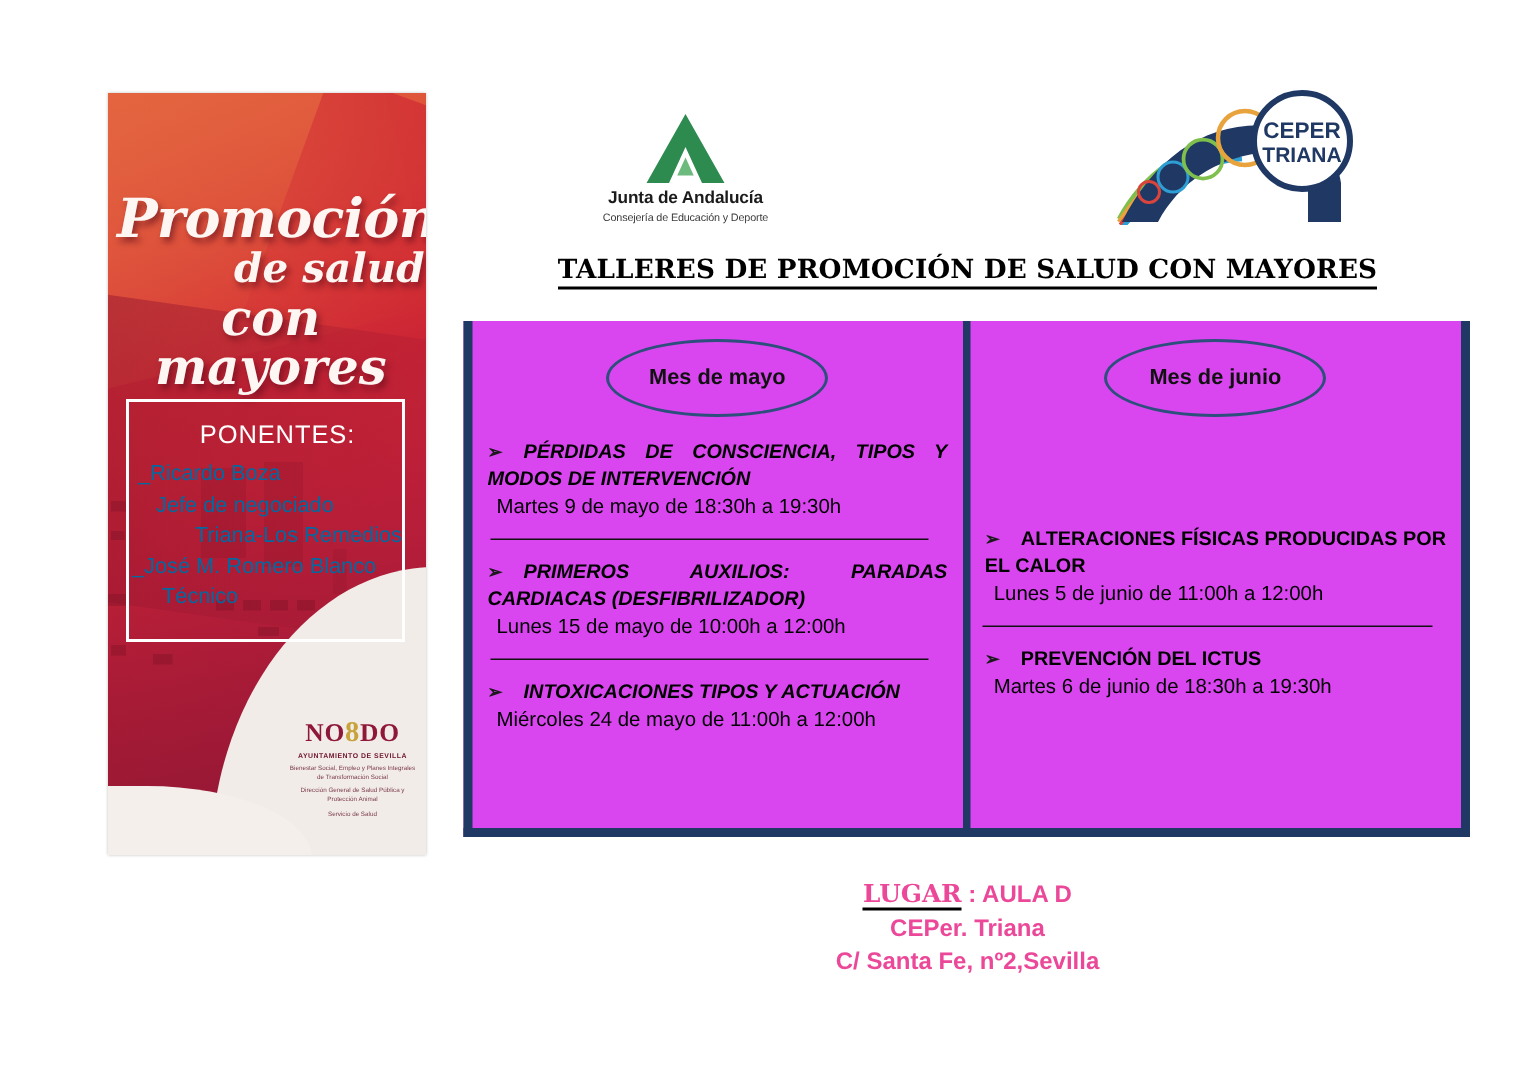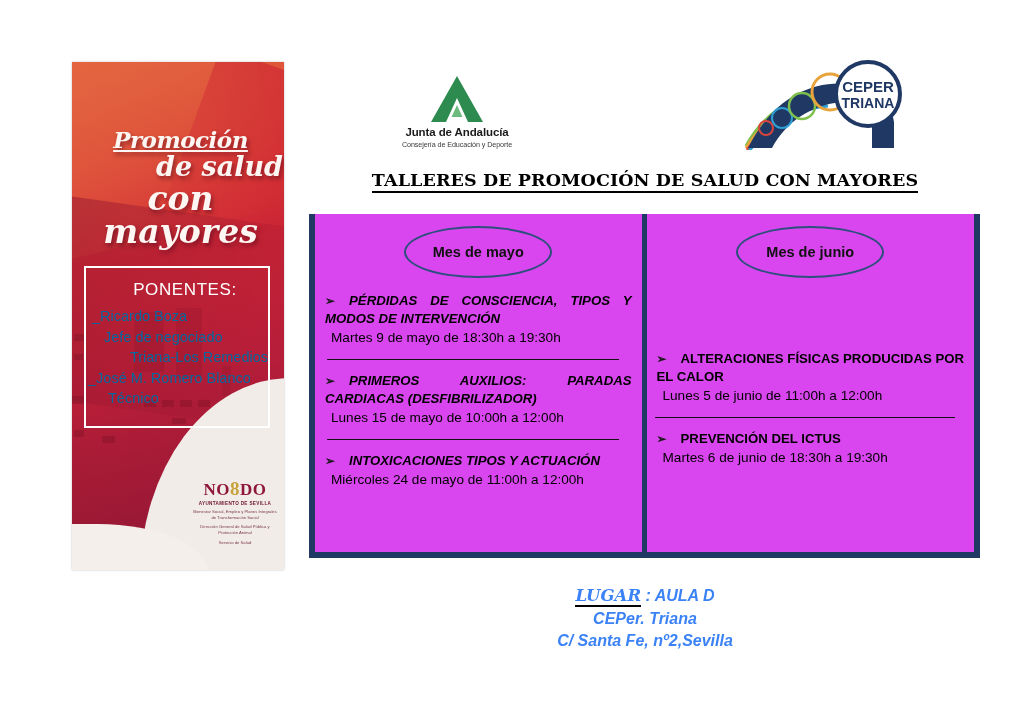--- a/index.html
+++ b/index.html
@@ -94,21 +94,21 @@
     width: 205px;
     text-align: center;
     font-family: "DejaVu Serif", serif;
     font-style: italic;
     font-weight: bold;
     color: #fdf6f2;
     text-shadow: 2px 3px 4px rgba(90,10,25,0.55);
     line-height: 1.0;
     pointer-events: none;
   }
-  #poster-title .l1 { display:block; font-size: 23px; letter-spacing: -0.5px; text-decoration: underline; }
+  #poster-title .l1 { display:block; font-size: 36px; letter-spacing: -0.5px; }
   #poster-title .l2 { display:block; font-size: 27px; margin-top: 2px; text-align: right; }
   #poster-title .l3 { display:block; font-size: 33px; margin-top: 2px; }
 
   #ponentes-box {
     position: absolute;
     left: 12px;
     top: 204px;
     width: 186px;
     height: 162px;
     border: 2px solid #ffffff;
@@ -284,22 +284,21 @@
     position: absolute;
     left: 310px;
     top: 584px;
     width: 670px;
     text-align: center;
   }
   .foot-line {
     font-size: 16px;
     font-weight: bold;
     line-height: 1.42;
-    color: #3b82f6;
-    font-style: italic;
+    color: #ec4899;
   }
   #foot-lugar-label {
     font-family: "DejaVu Serif", serif;
     font-weight: bold;
     border-bottom: 2px solid #000;
     font-size: 16.5px;
   }
 </style>
 </head>
 <body>

